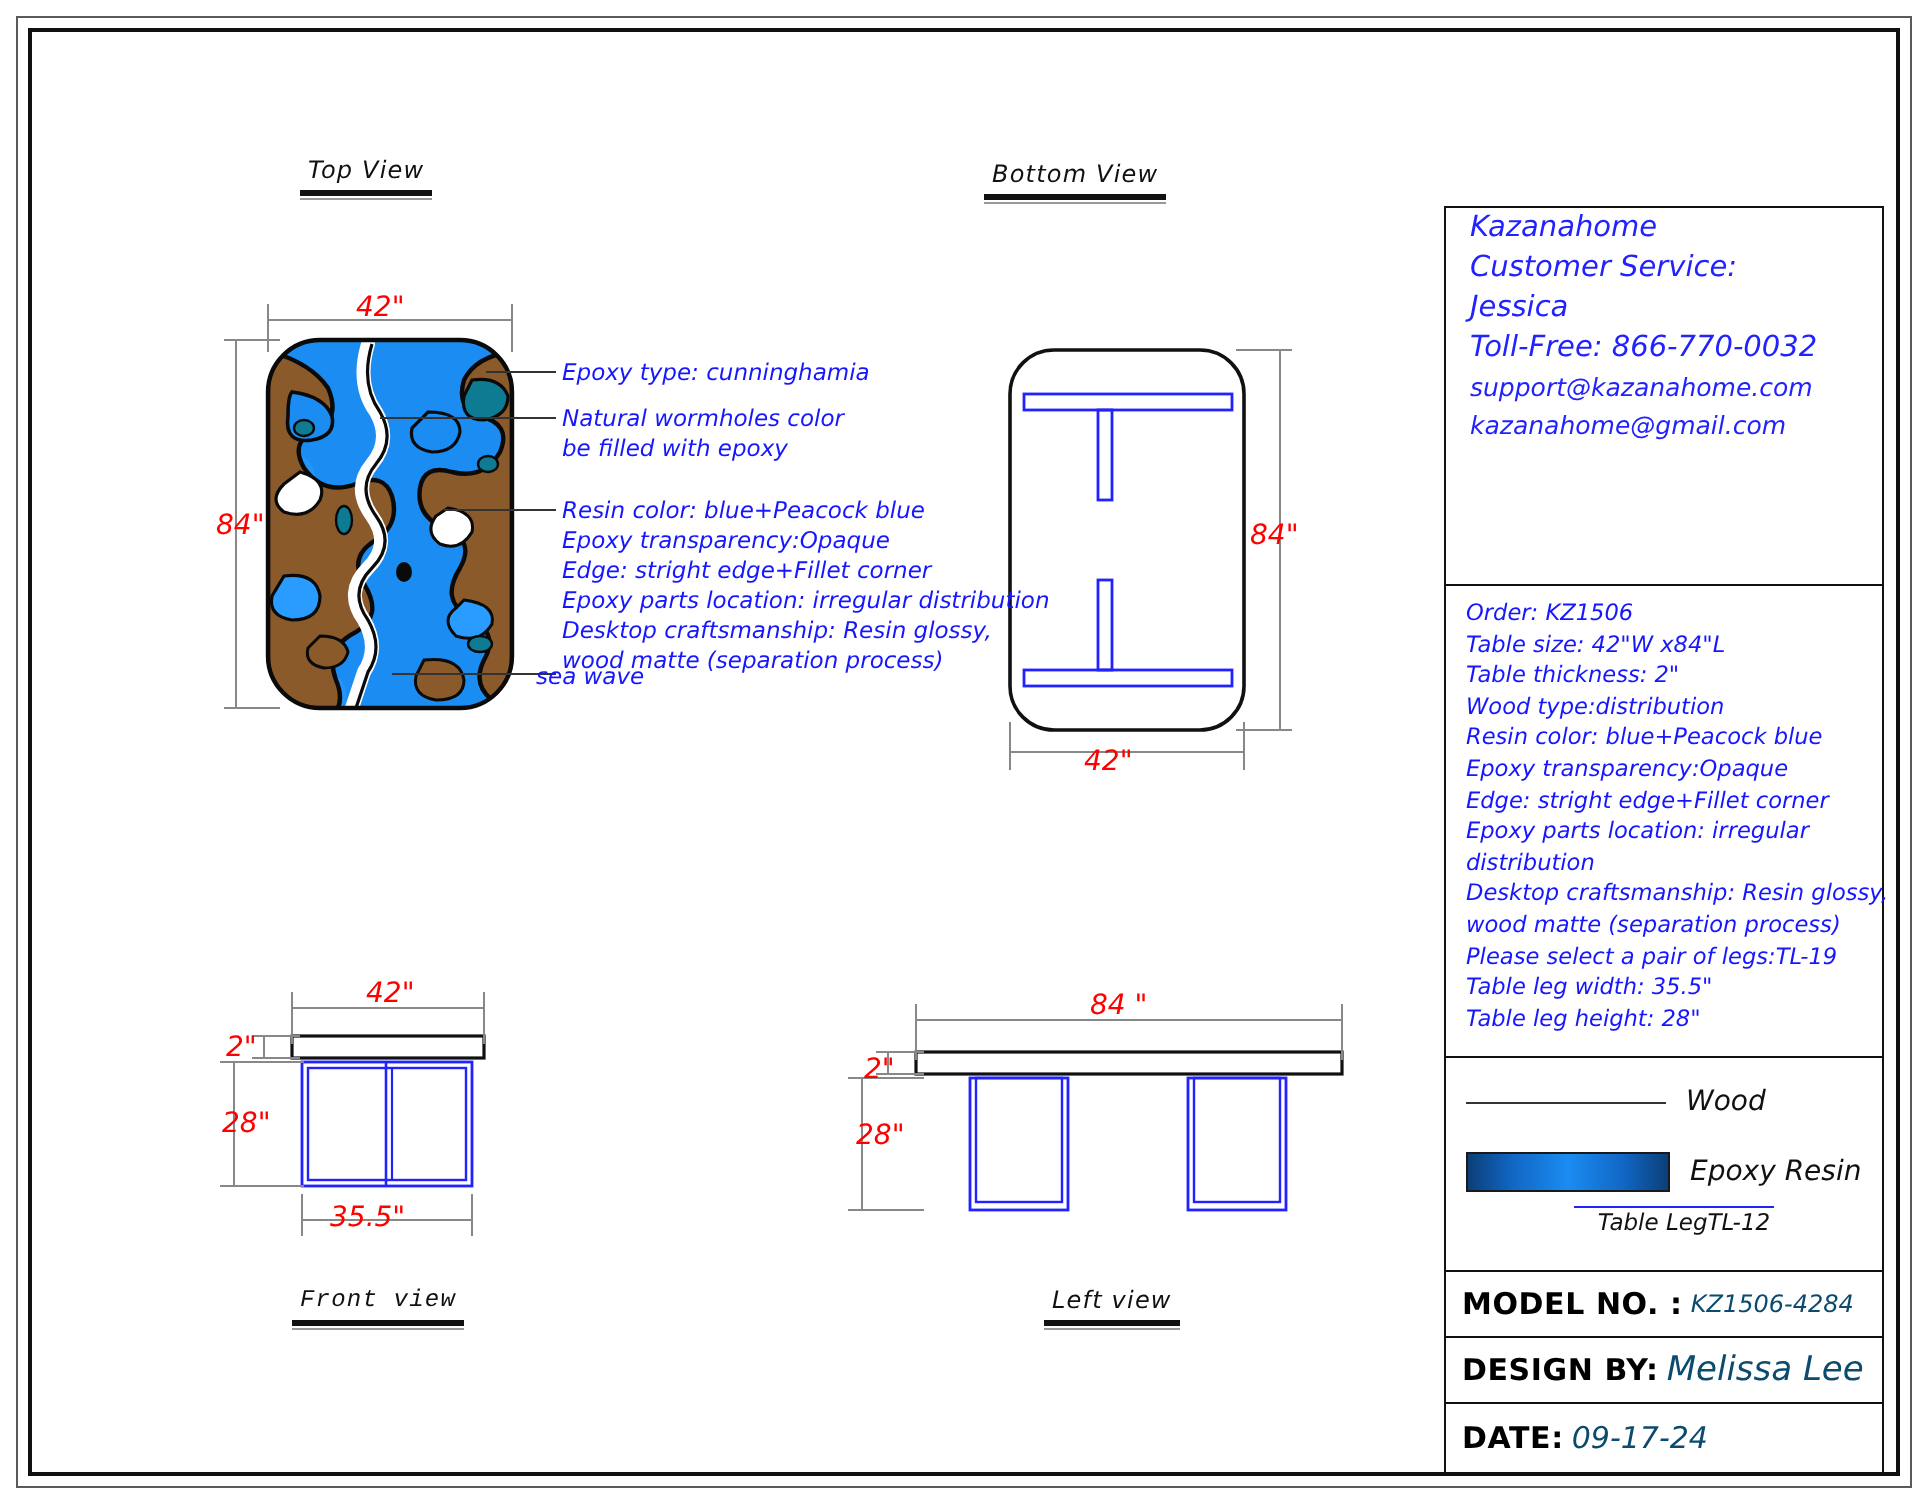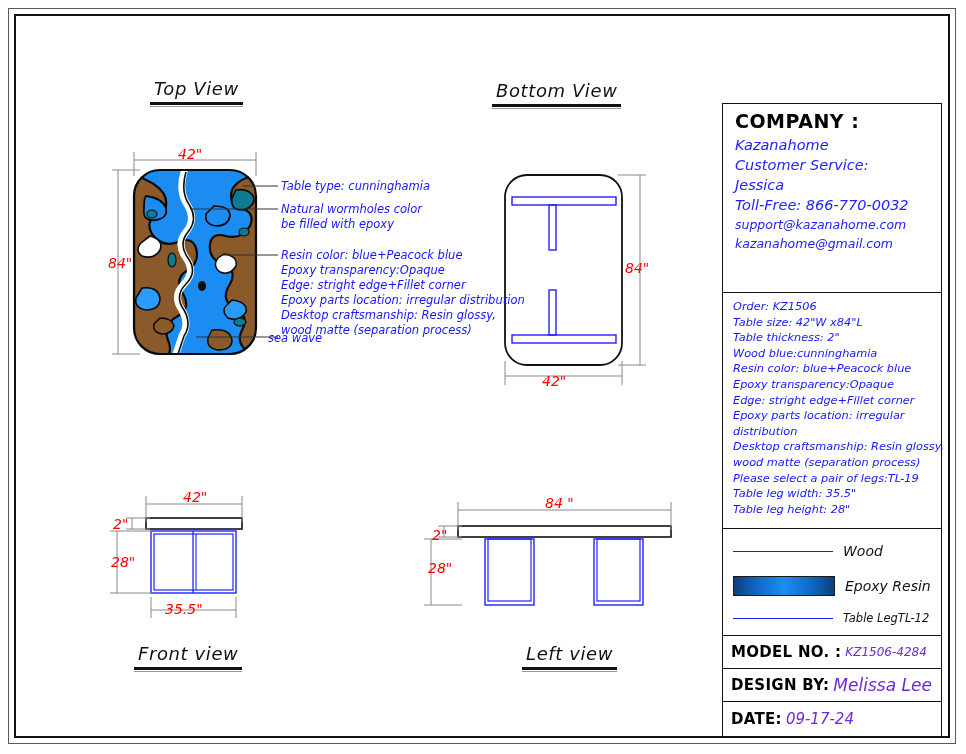--- a/index.html
+++ b/index.html
@@ -12,21 +12,21 @@
     border:1.5px solid #5a5a5a;box-sizing:border-box;
   }
   .frame-inner{
     position:absolute;left:14px;top:14px;width:936px;height:724px;
     border:2px solid #111111;box-sizing:border-box;
   }
 
   
   .view-title{position:absolute;color:#111;font-style:italic;font-weight:500;
     font-family:"DejaVu Sans","Liberation Sans",sans-serif;white-space:nowrap;}
-  .view-title .txt{display:block;font-size:18px;letter-spacing:.6px;padding:0 4px 2px 4px;}
+  .view-title .txt{display:block;font-size:12px;letter-spacing:.6px;padding:0 4px 2px 4px;}
   .view-title .rule{display:block;height:3px;background:#111;margin-top:1px;}
   .view-title .rule2{display:block;height:1px;background:#999;margin-top:1px;}
 
   
   .dim-text{position:absolute;color:#ff0000;font-style:italic;font-size:14px;
     font-family:"DejaVu Sans","Liberation Sans",sans-serif;white-space:nowrap;}
   .note{position:absolute;color:#1616ff;font-style:italic;font-size:11.5px;
     line-height:15.5px;white-space:nowrap;
     font-family:"DejaVu Sans","Liberation Sans",sans-serif;}
 
@@ -47,21 +47,21 @@
   .legend-row{display:flex;align-items:center;height:36px;padding-left:10px;}
   .legend-label{font-style:italic;font-size:14px;color:#111;margin-left:10px;white-space:nowrap;}
   .legend-label.sm{font-size:11.5px;}
   .sw-wood{width:100px;height:0;border-top:1.6px solid #333;}
   .sw-resin{width:100px;height:18px;border:1.6px solid #1a1a1a;
      background:linear-gradient(90deg,#0c3f78 0%,#1166c4 22%,#1b8cf2 50%,#1166c4 78%,#0c3f78 100%);}
   .sw-leg{width:100px;height:0;border-top:1.5px solid #2222ff;}
   .kv{display:flex;align-items:center;height:33px;padding-left:8px;}
   .kv-key{font-size:15px;font-weight:bold;color:#000;letter-spacing:.3px;white-space:nowrap;
      font-family:"DejaVu Sans","Liberation Sans",sans-serif;}
-  .kv-val{color:#6d28d9;font-style:italic;white-space:nowrap;margin-left:4px;}
+  .kv-val{color:#0c4a6e;font-style:italic;white-space:nowrap;margin-left:4px;}
   .kv-val.m{font-size:12px;}
   .kv-val.d{font-size:17px;text-align:right;}
   .kv-val.t{font-size:15px;}
 </style>
 </head>
 <body>
 
 <div class="frame-outer"></div>
 <div class="frame-inner"></div>
 
@@ -70,21 +70,21 @@
   <span class="rule"></span>
   <span class="rule2"></span>
 </div>
 
 <div class="view-title" style="left:492px;top:80px;">
   <span class="txt">Bottom View</span>
   <span class="rule"></span>
   <span class="rule2"></span>
 </div>
 
-<div class="view-title" style="left:134px;top:643px;">
+<div class="view-title" style="left:146px;top:643px;font-family:Liberation Mono, monospace;">
   <span class="txt">Front view</span>
   <span class="rule"></span>
   <span class="rule2"></span>
 </div>
 
 <div class="view-title" style="left:522px;top:643px;">
   <span class="txt">Left view</span>
   <span class="rule"></span>
   <span class="rule2"></span>
 </div>
@@ -229,48 +229,47 @@
 
 <div class="dim-text" style="left:183px;top:489px;">42"</div>
 <div class="dim-text" style="left:113px;top:516px;">2"</div>
 <div class="dim-text" style="left:111px;top:554px;">28"</div>
 <div class="dim-text" style="left:165px;top:601px;">35.5"</div>
 
 <div class="dim-text" style="left:545px;top:495px;">84 "</div>
 <div class="dim-text" style="left:432px;top:527px;">2"</div>
 <div class="dim-text" style="left:428px;top:560px;">28"</div>
 
-<div class="note" style="left:281px;top:179px;">Table type: cunninghamia</div>
+<div class="note" style="left:281px;top:179px;">Epoxy type: cunninghamia</div>
 <div class="note" style="left:281px;top:202px;">Natural wormholes color</div>
 <div class="note" style="left:281px;top:217px;">be filled with epoxy</div>
 <div class="note" style="left:281px;top:248px;">Resin color: blue+Peacock blue</div>
 <div class="note" style="left:281px;top:263px;">Epoxy transparency:Opaque</div>
 <div class="note" style="left:281px;top:278px;">Edge: stright edge+Fillet corner</div>
 <div class="note" style="left:281px;top:293px;">Epoxy parts location: irregular distribution</div>
 <div class="note" style="left:281px;top:308px;">Desktop craftsmanship: Resin glossy,</div>
 <div class="note" style="left:281px;top:323px;">wood matte (separation process)</div>
 <div class="note" style="left:268px;top:331px;">sea wave</div>
 
 <div class="tb">
 
   <div class="tb-sec" style="height:189px;">
-    <div class="company-head">COMPANY :</div>
     <div class="company-line">Kazanahome</div>
     <div class="company-line">Customer Service:</div>
     <div class="company-line">Jessica</div>
     <div class="company-line">Toll-Free: 866-770-0032</div>
     <div class="company-line sm">support@kazanahome.com</div>
     <div class="company-line sm">kazanahome@gmail.com</div>
   </div>
 
   <div class="tb-sec" style="height:236px;padding-top:6px;">
     <div class="spec-line">Order: KZ1506</div>
     <div class="spec-line">Table size: 42"W x84"L</div>
     <div class="spec-line">Table thickness: 2"</div>
-    <div class="spec-line">Wood blue:cunninghamia</div>
+    <div class="spec-line">Wood type:distribution</div>
     <div class="spec-line">Resin color: blue+Peacock blue</div>
     <div class="spec-line">Epoxy transparency:Opaque</div>
     <div class="spec-line">Edge: stright edge+Fillet corner</div>
     <div class="spec-line">Epoxy parts location: irregular</div>
     <div class="spec-line">distribution</div>
     <div class="spec-line">Desktop craftsmanship: Resin glossy,</div>
     <div class="spec-line">wood matte (separation process)</div>
     <div class="spec-line">Please select a pair of legs:TL-19</div>
     <div class="spec-line">Table leg width: 35.5"</div>
     <div class="spec-line">Table leg height: 28"</div>
@@ -278,21 +277,21 @@
 
   <div class="tb-sec" style="height:107px;padding-top:4px;">
     <div class="legend-row">
       <span class="sw-wood"></span>
       <span class="legend-label">Wood</span>
     </div>
     <div class="legend-row" style="height:34px;">
       <span class="sw-resin"></span>
       <span class="legend-label">Epoxy Resin</span>
     </div>
-    <div class="legend-row" style="height:30px;">
+    <div class="legend-row" style="height:30px;flex-direction:column;">
       <span class="sw-leg"></span>
       <span class="legend-label sm">Table LegTL-12</span>
     </div>
   </div>
 
   <div class="tb-sec kv">
     <span class="kv-key">MODEL  NO. :</span>
     <span class="kv-val m">KZ1506-4284</span>
   </div>
 

